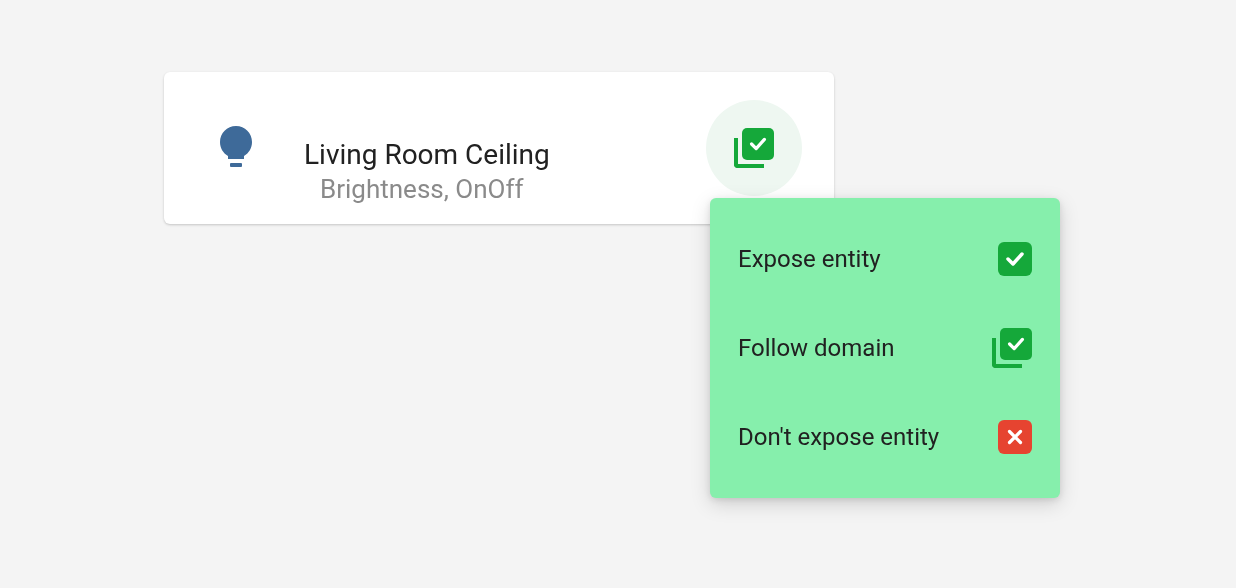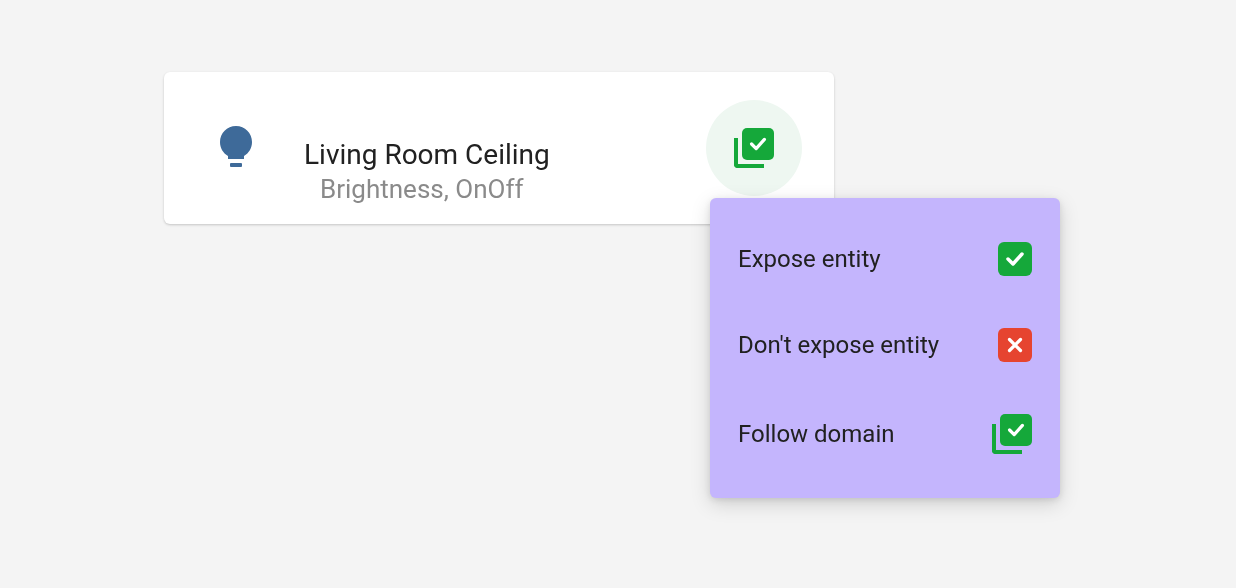--- a/index.html
+++ b/index.html
@@ -56,21 +56,21 @@
       display: flex;
       align-items: center;
       justify-content: center;
       margin-right: 4px;
     }
     .dropdown {
       position: absolute;
       left: 710px;
       top: 198px;
       width: 350px;
-      background: #c4b5fd;
+      background: #86efac;
       border-radius: 6px;
       box-shadow: 0 6px 20px rgba(0,0,0,0.15), 0 2px 6px rgba(0,0,0,0.1);
       padding: 18px 0;
     }
     .dropdown-item {
       display: flex;
       align-items: center;
       justify-content: space-between;
       padding: 26px 28px;
       cursor: pointer;
@@ -149,31 +149,31 @@
 <div class="dropdown">
   <div class="dropdown-item">
     <span class="dropdown-label">Expose entity</span>
     <div class="icon-box icon-green">
       <svg width="24" height="24" viewBox="0 0 24 24">
           <path d="M5 12 L10 17 L19 7" stroke="#ffffff" stroke-width="3.5" fill="none" stroke-linecap="round" stroke-linejoin="round"></path>
         </svg>
     </div>
   </div>
   <div class="dropdown-item">
-    <span class="dropdown-label">Don't expose entity</span>
-    <div class="icon-box icon-red">
-      <svg width="22" height="22" viewBox="0 0 24 24">
-          <path d="M6 6 L18 18 M18 6 L6 18" stroke="#ffffff" stroke-width="3.5" fill="none" stroke-linecap="round"></path>
-        </svg>
-    </div>
-  </div>
-  <div class="dropdown-item">
     <span class="dropdown-label">Follow domain</span>
     <div class="stack-wrap">
       <div class="stack-back"></div>
       <div class="stack-front">
         <svg width="22" height="22" viewBox="0 0 24 24">
             <path d="M5 12 L10 17 L19 7" stroke="#ffffff" stroke-width="3.5" fill="none" stroke-linecap="round" stroke-linejoin="round"></path>
           </svg>
       </div>
     </div>
   </div>
+  <div class="dropdown-item">
+    <span class="dropdown-label">Don't expose entity</span>
+    <div class="icon-box icon-red">
+      <svg width="22" height="22" viewBox="0 0 24 24">
+          <path d="M6 6 L18 18 M18 6 L6 18" stroke="#ffffff" stroke-width="3.5" fill="none" stroke-linecap="round"></path>
+        </svg>
+    </div>
+  </div>
 </div>
 
 </body></html>

